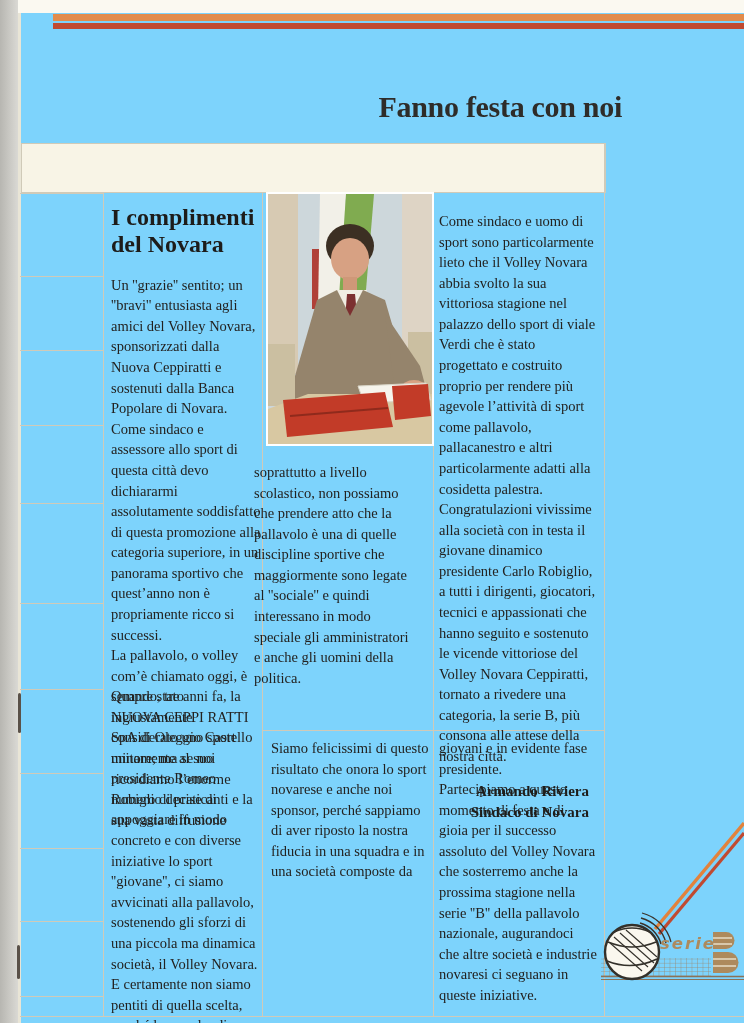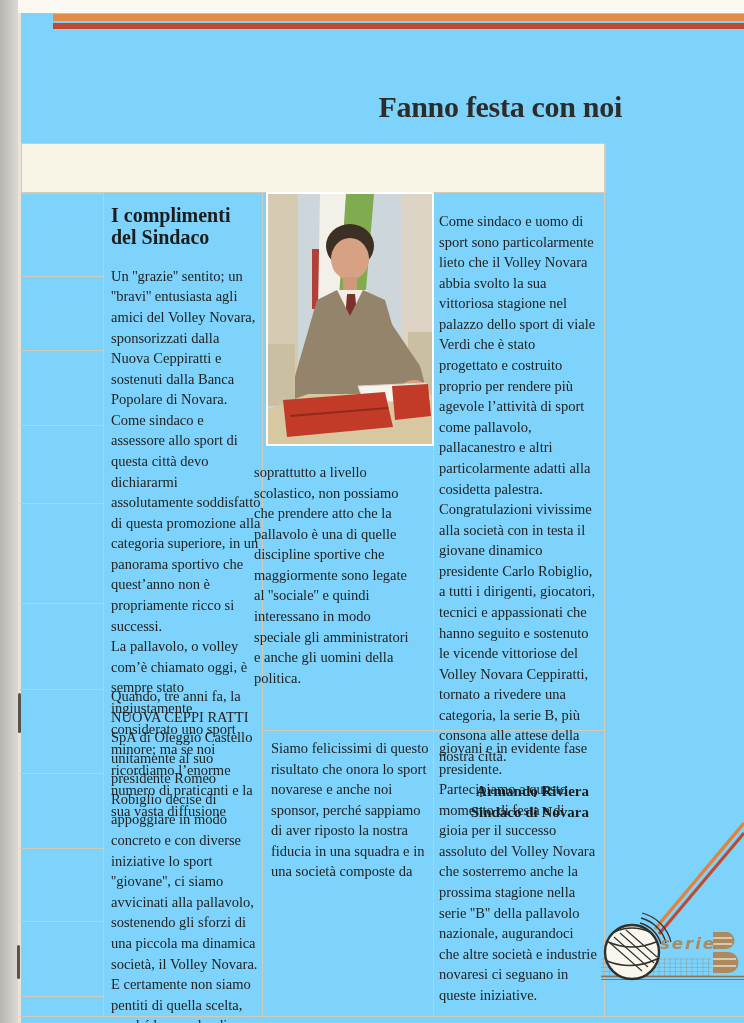--- a/index.html
+++ b/index.html
@@ -15,21 +15,21 @@
     font-size:30px;font-weight:bold;color:#2e2c29;letter-spacing:-.3px;}
   .header-box{position:absolute;left:21px;top:143px;width:583px;height:48px;
     border:1px solid #d0cab8;background:#f8f4e6;}
   .hline,.vline{position:absolute;background:#d0cab8;}
   .hline{height:1px;}
   .vline{width:1px;}
   .photo{position:absolute;left:266px;top:192px;width:168px;height:254px;background:#fff;
     box-sizing:border-box;padding:2px;}
   .col{position:absolute;color:#232220;font-size:14.5px;line-height:1.42;}
   .col p{margin:0;}
-  .head{font-size:20px;font-weight:bold;line-height:1.12;margin:0 0 17px 0;color:#1d1c1a;}
+  .head{font-size:24px;font-weight:bold;line-height:1.12;margin:0 0 17px 0;color:#1d1c1a;}
   .sig{font-weight:bold;color:#1d1c1a;}
   .sig-right{margin-top:14px;text-align:right;padding-right:8px;}
   .sig-name{font-size:15px;}
   .sig-role{font-size:15px;}
   .logo{position:absolute;left:598px;top:820px;width:146px;height:200px;}
   .mark{position:absolute;background:#5a5148;border-radius:2px;}
 </style>
 </head>
 <body>
 
@@ -90,21 +90,21 @@
       <polygon points="90,192 158,189 163,206 96,209" fill="#f6f4ec" stroke="#d8d4c6" stroke-width="1"></polygon>
       <polygon points="124,192 160,190 163,222 127,226" fill="#c23b28"></polygon>
       <polygon points="15,206 117,198 125,233 19,243" fill="#c23b28"></polygon>
       <line x1="22" y1="222" x2="120" y2="214" stroke="#8f2a1c" stroke-width="2"></line>
     </svg>
   </div>
 
   <div class="col" style="left:111px;top:204px;width:150px;">
     <h3 class="head">
       <span>I complimenti</span><br>
-      <span>del Sindaco</span>
+      <span>del Novara</span>
     </h3>
     <p>Un ''grazie'' sentito; un ''bravi'' entusiasta agli amici del Volley Novara, sponsorizzati dalla Nuova Ceppiratti e sostenuti dalla Banca Popolare di Novara. Come sindaco e assessore allo sport di questa città devo dichiararmi assolutamente soddisfatto di questa promozione alla categoria superiore, in un panorama sportivo che quest’anno non è propriamente ricco si successi.</p>
     <p>La pallavolo, o volley com’è chiamato oggi, è sempre stato ingiustamente considerato uno sport minore; ma se noi ricordiamo l’enorme numero di praticanti e la sua vasta diffusione</p>
   </div>
 
   <div class="col" style="left:254px;top:462px;width:160px;">
     <p>soprattutto a livello scolastico, non possiamo che prendere atto che la pallavolo è una di quelle discipline sportive che maggiormente sono legate al ''sociale'' e quindi interessano in modo speciale gli amministratori e anche gli uomini della politica.</p>
   </div>
 
   <div class="col" style="left:439px;top:211px;width:158px;">

